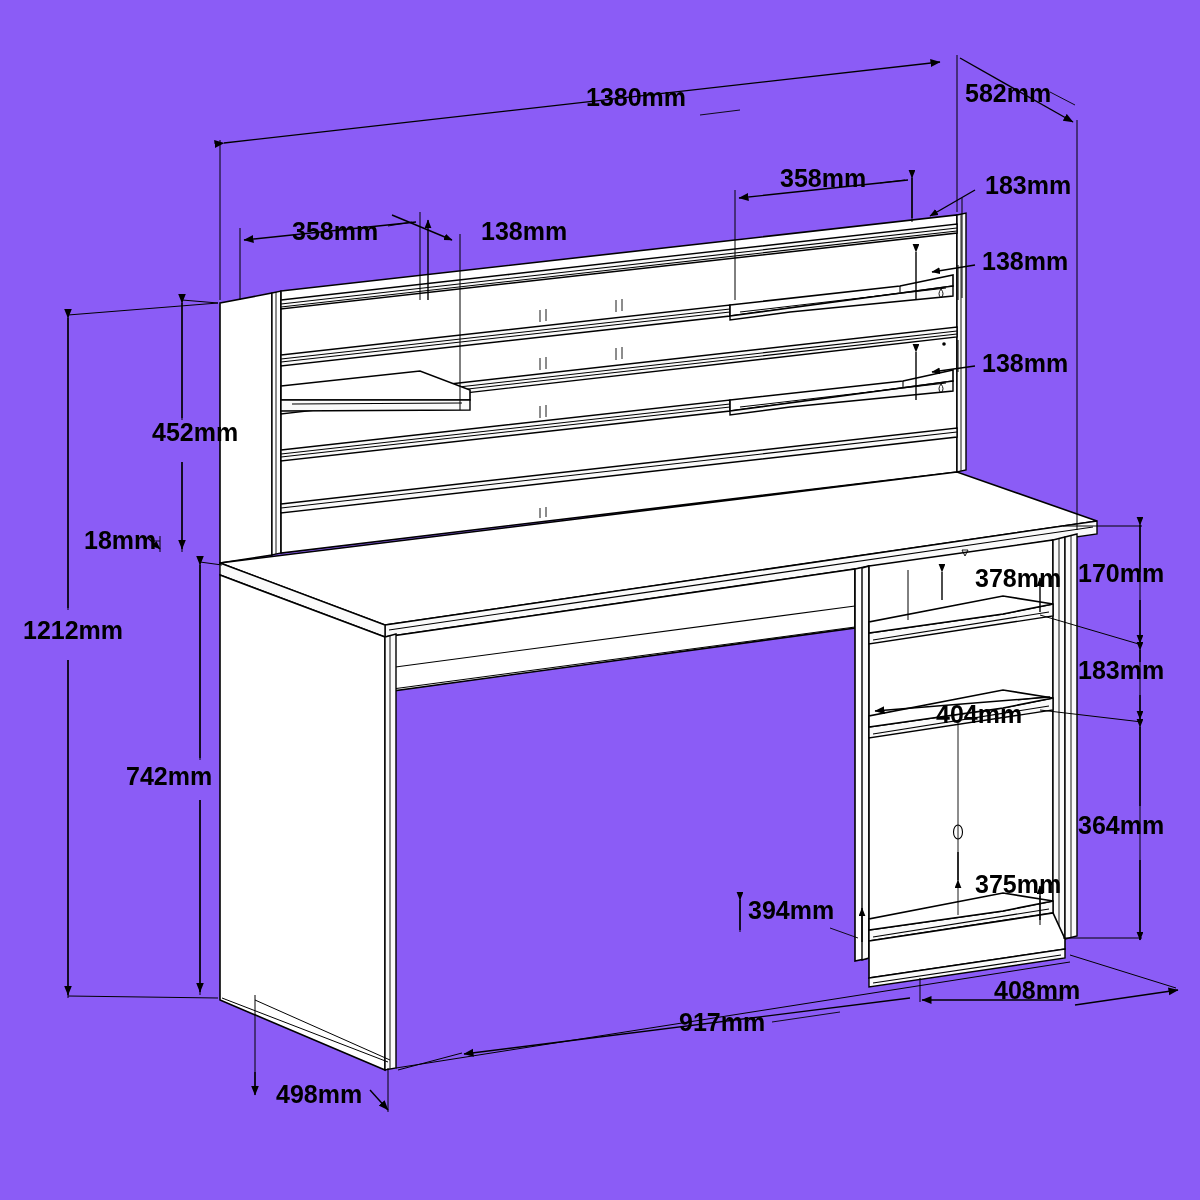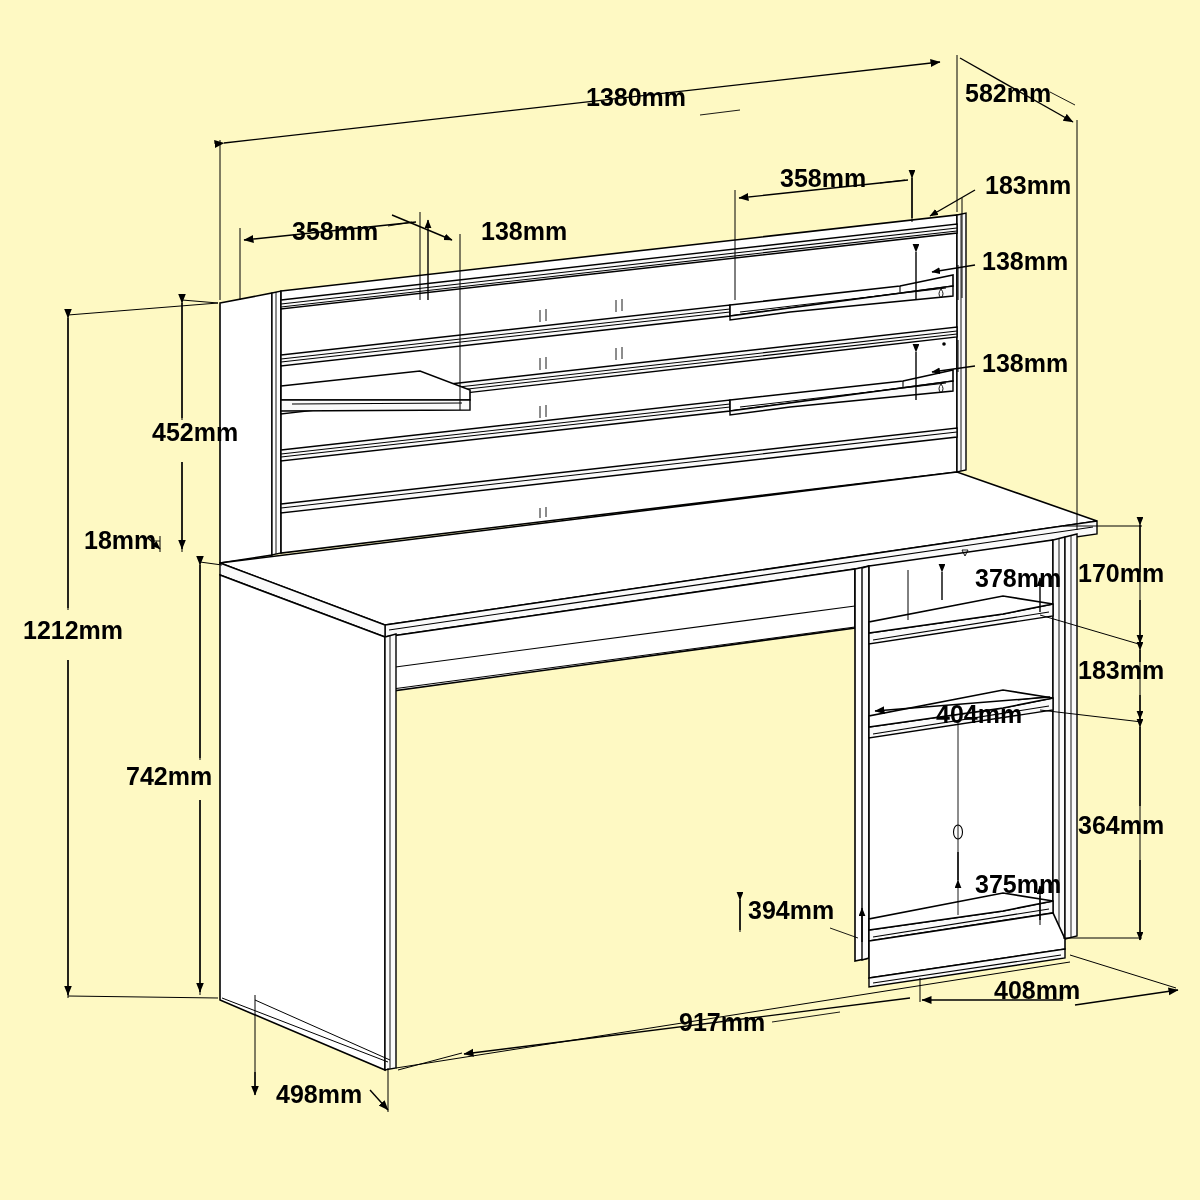--- a/index.html
+++ b/index.html
@@ -1,18 +1,18 @@
 <!DOCTYPE html>
 <html><head>
 <meta charset="utf-8">
 <style>
   html,body{margin:0;padding:0;background:#ffffff;}
   body{width:1200px;height:1200px;overflow:hidden;
        font-family:"Liberation Sans", sans-serif;}
-  #sheet{position:relative;width:1200px;height:1200px;background:#fef9c3;}
+  #sheet{position:relative;width:1200px;height:1200px;background:#8b5cf6;}
   svg{display:block;}
   .ln-thin{stroke:#000;fill:none;stroke-width:1.1;}
   .ln-hair{stroke:#000;fill:none;stroke-width:0.9;}
   .face{fill:#ffffff;stroke:#000;stroke-width:1.6;}
   .face-lt{fill:#fafafa;stroke:#000;stroke-width:1.4;}
   .edge{fill:#ffffff;stroke:#000;stroke-width:1.3;}
   .dim{stroke:#000;fill:none;stroke-width:1.4;}
   .ext{stroke:#000;fill:none;stroke-width:1.0;}
   .dimtxt{font-family:"Liberation Sans", sans-serif;font-size:25px;
           font-weight:bold;fill:#000;}

